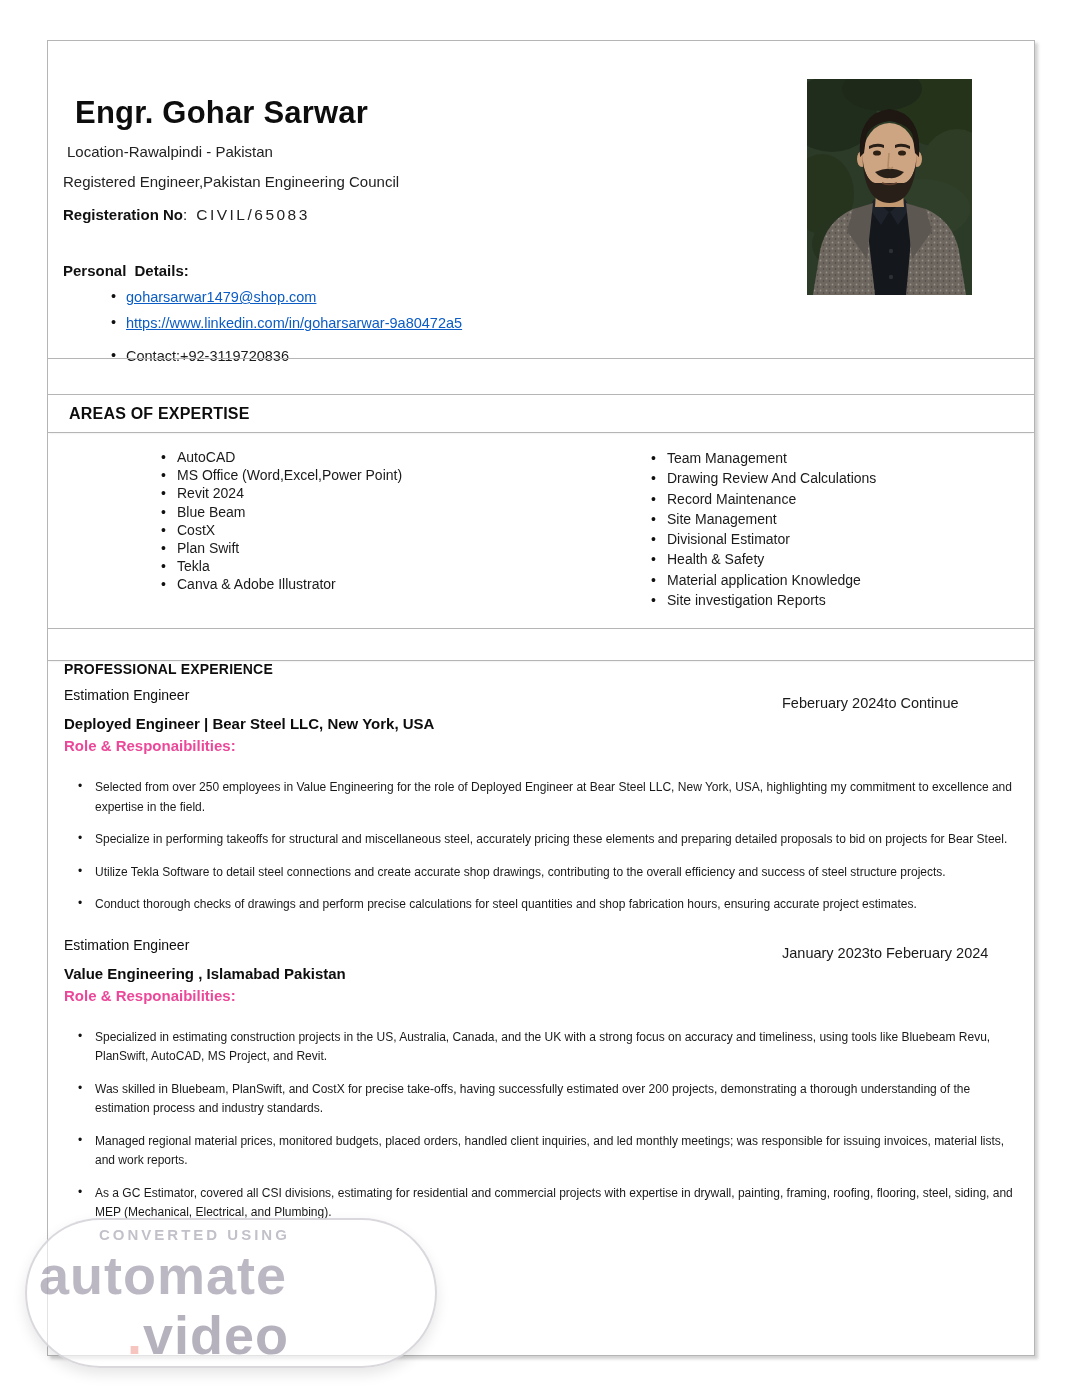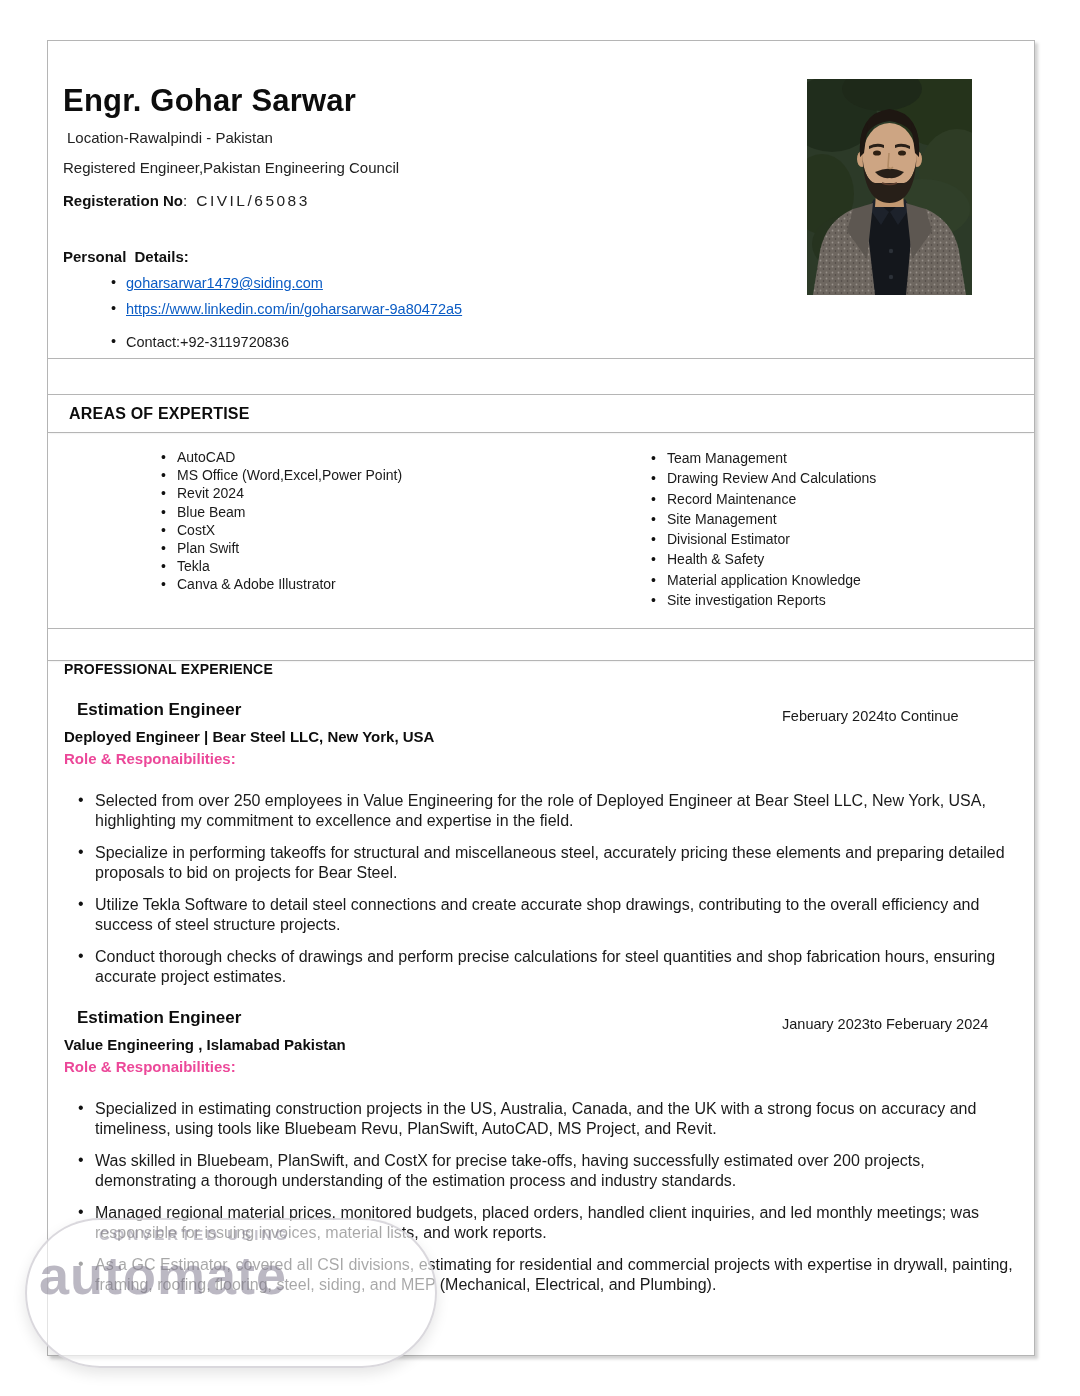--- a/index.html
+++ b/index.html
@@ -31,21 +31,21 @@
   .row-areas-content{height:196px;border-top:1px solid var(--border);}
   .row-exp-title{
     height:32px;border-top:1px solid var(--border);
     display:flex;align-items:center;padding-left:16px;
     box-shadow:0 2px 2px -1px rgba(0,0,0,0.12);
   }
   .row-exp-content{height:697px;border-top:1px solid var(--border);padding:26px 8px 0 16px;overflow:hidden;}
 
   
   .header-inner{padding:42px 0 0 15px;}
-  .person-name{font-size:31px;font-weight:bold;color:#0d0d0d;margin:0;letter-spacing:0.2px;}
+  .person-name{font-size:31px;font-weight:bold;color:#0d0d0d;margin:12px;letter-spacing:0.2px;}
   .loc{font-size:15px;margin:10px 0 0 4px;color:#222;}
   .reg{font-size:15px;margin:13px 0 0 0;color:#222;}
   .regno{font-size:15px;margin:16px 0 0 0;color:#111;}
   .regno b{font-weight:bold;}
   .regval{letter-spacing:2.5px;margin-left:9px;font-size:15.5px;color:#222;}
   .pd{font-size:15px;font-weight:bold;margin:38px 0 0 0;word-spacing:4px;color:#111;}
   .contact-list{list-style:none;margin:10px 0 0 0;padding:0 0 0 48px;}
   .contact-list li{position:relative;font-size:14.5px;margin-bottom:10px;padding-left:15px;color:#1a1a1a;}
   .contact-list li::before{content:"\2022";position:absolute;left:0;top:-1px;color:#111;}
   .contact-list li.gap{margin-top:17px;}
@@ -58,26 +58,26 @@
 
   
   .skill-col{list-style:none;margin:0;padding:0;position:absolute;top:15px;font-size:14px;color:#1a1a1a;}
   .skill-col.left{left:113px;line-height:18.2px;}
   .skill-col.right{left:603px;line-height:20.3px;}
   .skill-col li{padding-left:16px;position:relative;}
   .skill-col li::before{content:"\2022";position:absolute;left:0;color:#111;}
 
   
   .job-head{position:relative;height:19px;}
-  .job-head h3{font-size:17px;font-weight:bold;margin:13px;color:#0d0d0d;}
+  .job-head h3{font-size:14px;font-weight:normal;margin:0;color:#0d0d0d;}
   .dates{position:absolute;left:718px;top:8px;font-size:14.5px;font-weight:normal;color:#1a1a1a;white-space:nowrap;}
   .company{font-size:15px;font-weight:bold;margin:9px 0 0 0;color:#0d0d0d;}
   .resp{font-size:15px;font-weight:bold;margin:5px 0 0 0;color:#ec4899;}
   .job-bullets{list-style:none;margin:24px 0 0 14px;padding:0;max-width:938px;}
-  .job-bullets li{position:relative;padding-left:17px;font-size:16px;line-height:19.5px;margin-bottom:13px;color:#1a1a1a;}
+  .job-bullets li{position:relative;padding-left:17px;font-size:12px;line-height:19.5px;margin-bottom:13px;color:#1a1a1a;}
   .job-bullets li::before{content:"\2022";position:absolute;left:0;top:-1px;color:#111;}
   .job2{margin-top:22px;}
 
   
   .watermark{
     position:absolute;left:25px;top:1218px;width:412px;height:150px;
     border-radius:80px;background:rgba(255,255,255,0.62);
     border:2px solid rgba(205,203,210,0.75);
     box-shadow:0 6px 14px rgba(0,0,0,0.10);
     z-index:5;pointer-events:none;
@@ -102,21 +102,21 @@
 <div class="document">
 
   <section class="row row-header">
     <div class="header-inner">
       <h1 class="person-name">Engr. Gohar Sarwar</h1>
       <p class="loc">Location-Rawalpindi - Pakistan</p>
       <p class="reg">Registered Engineer,Pakistan Engineering Council</p>
       <p class="regno"><b>Registeration No</b><span>:</span><span class="regval">CIVIL/65083</span></p>
       <p class="pd">Personal Details:</p>
       <ul class="contact-list">
-        <li><a href="#" class="link">goharsarwar1479@siding.com</a></li>
+        <li><a href="#" class="link">goharsarwar1479@shop.com</a></li>
         <li><a href="#" class="link">https://www.linkedin.com/in/goharsarwar-9a80472a5</a></li>
         <li class="gap"><span>Contact:+92-3119720836</span></li>
       </ul>
     </div>
     <div class="photo">
       <svg viewBox="0 0 165 216" width="165" height="216" aria-hidden="true">
         <defs>
           <pattern id="tweed" width="6" height="6" patternUnits="userSpaceOnUse">
             <rect width="6" height="6" fill="#6e6760"></rect>
             <circle cx="1.5" cy="1.5" r="0.9" fill="#98918a"></circle>
@@ -224,13 +224,14 @@
         <li>As a GC Estimator, covered all CSI divisions, estimating for residential and commercial projects with expertise in drywall, painting, framing, roofing, flooring, steel, siding, and MEP (Mechanical, Electrical, and Plumbing).</li>
       </ul>
     </article>
 
   </section>
 </div>
 
 <div class="watermark">
   <span class="wm-line1">CONVERTED USING</span>
   <span class="wm-brand">automate</span>
+  <span class="wm-video"><span class="wm-dot">.</span><span>video</span></span>
 </div>
 
 </body></html>

